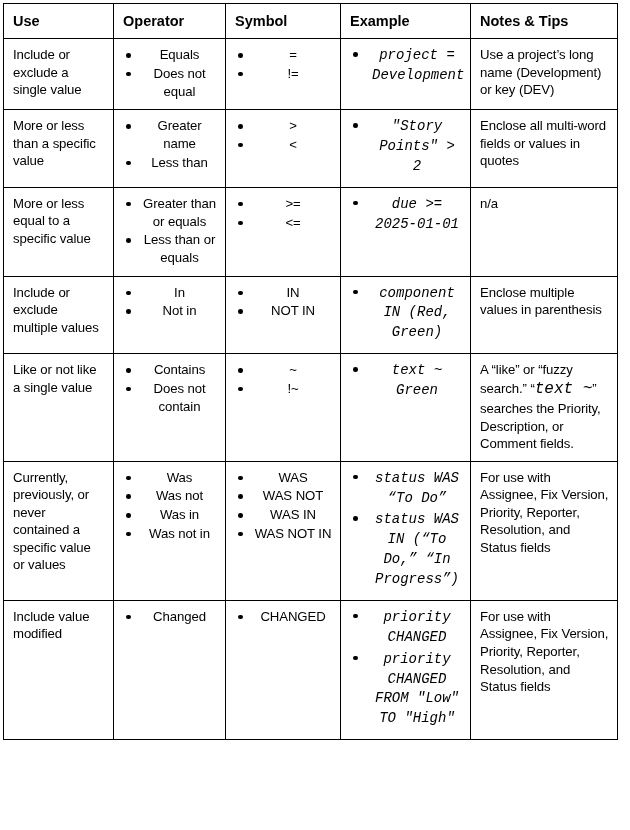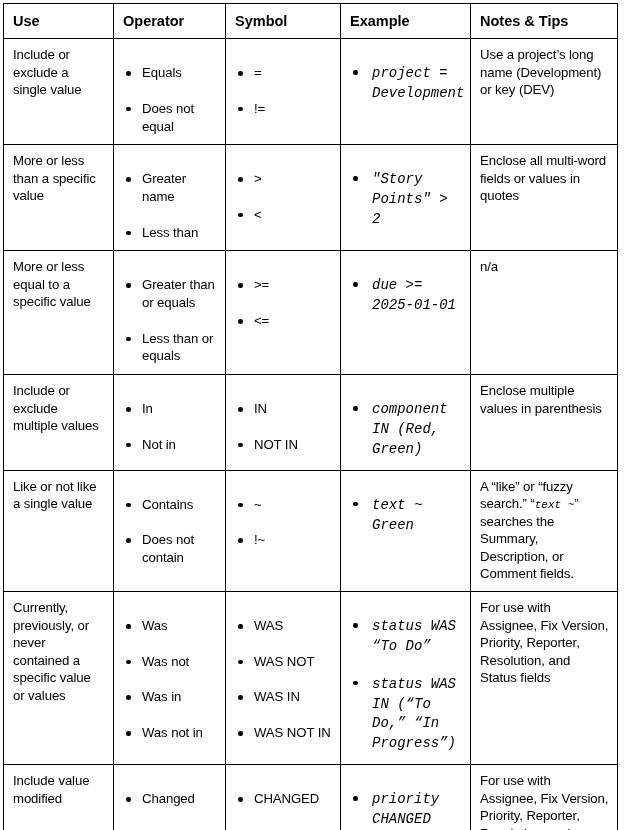--- a/index.html
+++ b/index.html
@@ -54,24 +54,25 @@
     letter-spacing: -0.1px;
   }
   ul.bullets {
     list-style: none;
     margin: 0;
     padding: 0;
   }
   ul.bullets > li {
     position: relative;
     padding-left: 19px;
-    margin: 18px 0 1px 0;
+    margin: 0 0 1px 0;
     font-size: 13.2px;
     line-height: 1.34;
     letter-spacing: -0.1px;
+    text-align: center;
   }
   ul.bullets > li::before {
     content: "";
     position: absolute;
     left: 3px;
     top: 7px;
     width: 4.6px;
     height: 4.6px;
     background: #000;
     border-radius: 50%;
@@ -84,21 +85,21 @@
     letter-spacing: 0;
     padding-left: 22px;
     margin-bottom: 2px;
   }
   ul.bullets.mono > li::before {
     top: 6px;
   }
   .mono-inline {
     font-family: "Liberation Mono", "DejaVu Sans Mono", monospace;
     font-style: italic;
-    font-size: 11px;
+    font-size: 16px;
     letter-spacing: 0;
   }
 </style>
 </head>
 <body>
 
 <div class="sheet">
   <table class="jql-table">
     <colgroup>
       <col class="c-use">
@@ -232,21 +233,21 @@
               <li>~</li>
               <li>!~</li>
             </ul>
           </td>
           <td>
             <ul class="bullets mono">
               <li>text ~ Green</li>
             </ul>
           </td>
           <td>
-            <div class="cell-text"><span>A “like” or “fuzzy search.” “</span><span class="mono-inline">text ~</span><span>” searches the Summary, Description, or Comment fields.</span></div>
+            <div class="cell-text"><span>A “like” or “fuzzy search.” “</span><span class="mono-inline">text ~</span><span>” searches the Priority, Description, or Comment fields.</span></div>
           </td>
         </tr>
         <tr>
           <td>
             <div class="cell-text">Currently, previously, or never contained a specific value or values</div>
           </td>
           <td>
             <ul class="bullets">
               <li>Was</li>
               <li>Was not</li>

